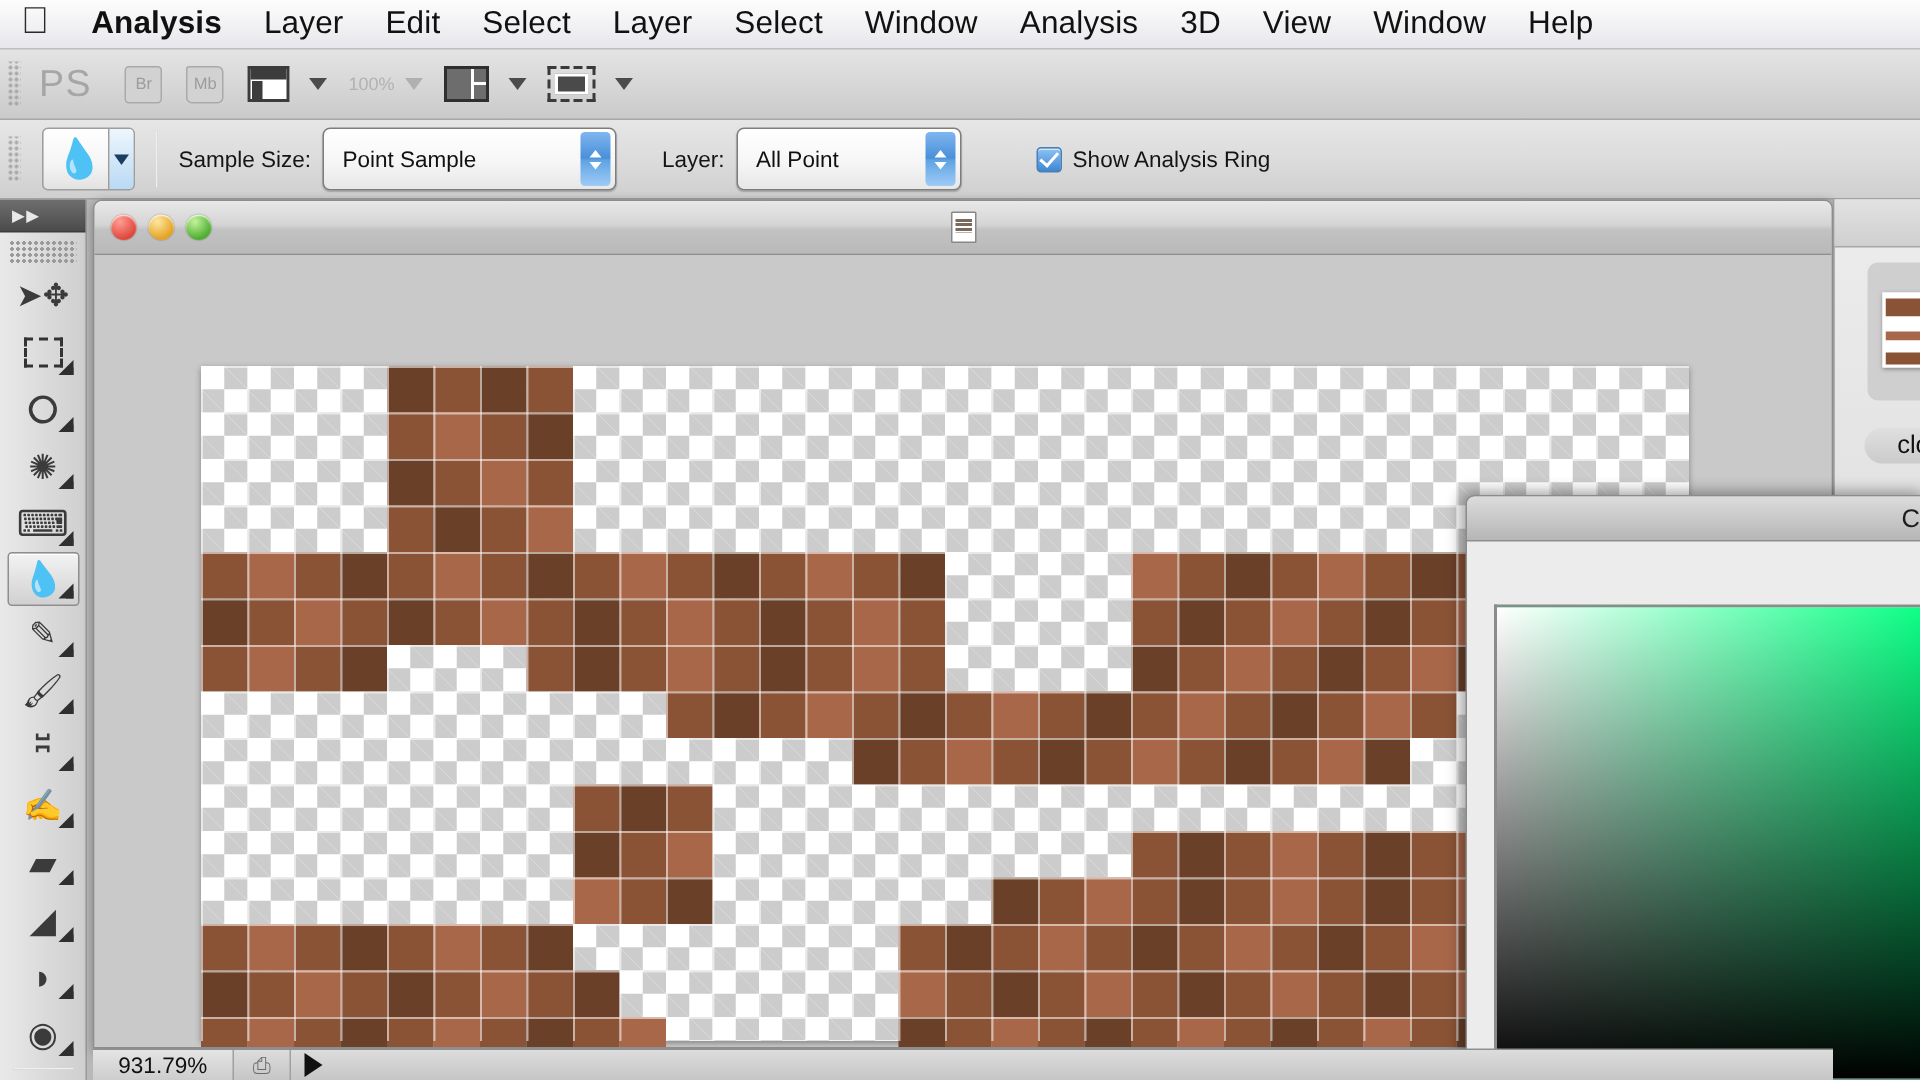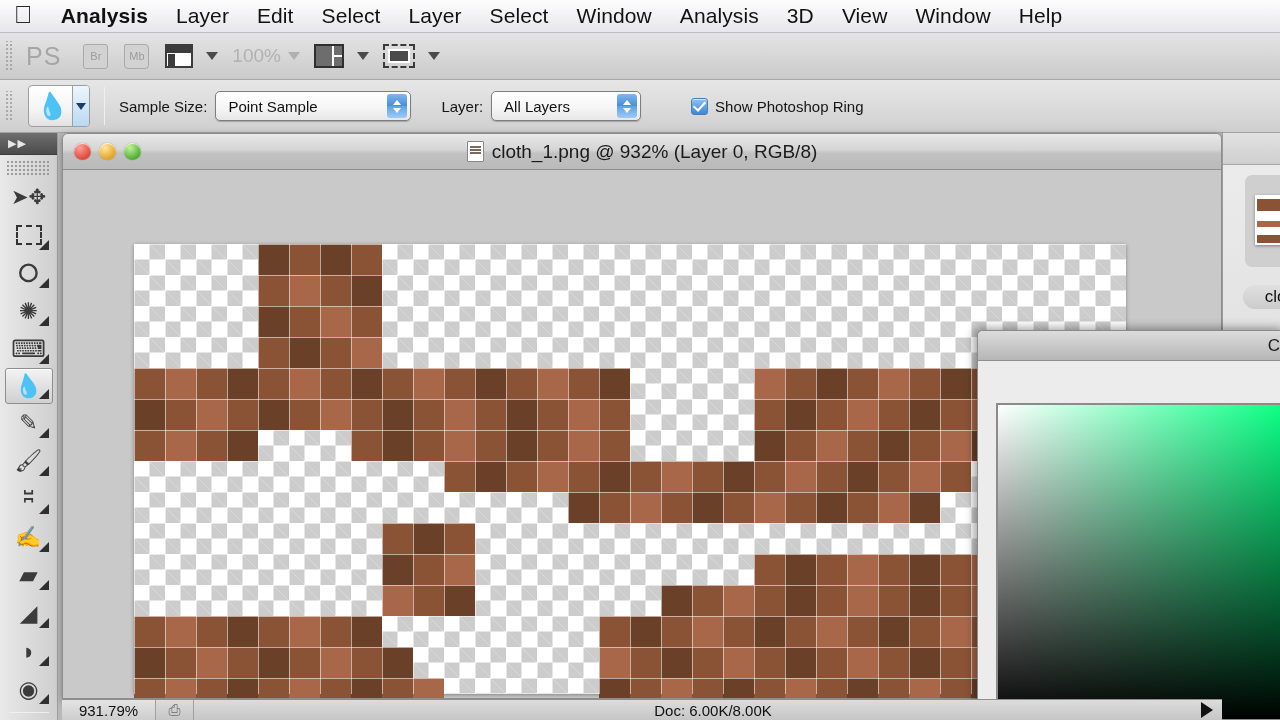--- a/index.html
+++ b/index.html
@@ -49,21 +49,21 @@
     display:flex;align-items:center;justify-content:center;
     font-size:11px;color:#9c9c9c;background:#d2d2d2;margin-right:16px;
   }
   .sqbtn.folder{border-radius:2px 4px 4px 4px;text-align:right;}
   .iconbtn{display:flex;align-items:center;margin-right:6px;}
   .caret{
     width:0;height:0;border-left:6px solid transparent;border-right:6px solid transparent;
     border-top:8px solid #4b4b4b;margin:0 14px 0 7px;
   }
   .caret.dim{border-top-color:#b0b0b0;}
-  .zoomtxt{font-size:19px;color:#b2b2b2;}
+  .zoomtxt{font-size:12px;color:#b2b2b2;}
   .ic-screen{
     width:28px;height:24px;border:2px solid #3c3c3c;background:#fff;position:relative;
   }
   .ic-screen:before{
     content:"";position:absolute;left:0;top:0;right:0;height:7px;background:#3c3c3c;
   }
   .ic-screen:after{
     content:"";position:absolute;left:1px;top:8px;width:7px;height:13px;background:#3c3c3c;
   }
   .ic-arr{
@@ -103,21 +103,21 @@
     border-left:1px solid #9e9e9e;display:flex;align-items:center;justify-content:center;
   }
   .tool-well .wellcaret:after{
     content:"";width:0;height:0;border-left:5px solid transparent;border-right:5px solid transparent;
     border-top:7px solid #1b3c63;
   }
   .divider{width:1px;height:38px;background:#b0b0b0;margin:0 14px;
     border-right:1px solid #efefef;}
   .optlabel{font-size:15px;color:#151515;margin-right:8px;white-space:nowrap;}
   .popup{
-    height:30px;border:1px solid #7d7d7d;border-radius:5px;
+    height:42px;border:1px solid #7d7d7d;border-radius:5px;
     background:linear-gradient(to bottom,#ffffff 0%,#f6f6f6 55%,#e7e7e7 100%);
     display:flex;align-items:center;position:relative;
     box-shadow:0 1px 1px rgba(0,0,0,.22);
   }
   .popup .pval{font-size:15px;color:#111;padding-left:12px;white-space:nowrap;}
   .popup .stepper{
     position:absolute;right:3px;top:2px;bottom:2px;width:20px;border-radius:3px;
     background:linear-gradient(to bottom,#7fb6ef 0%,#4a8fd8 48%,#5fa3e4 52%,#9ecbf5 100%);
     display:flex;flex-direction:column;align-items:center;justify-content:center;gap:3px;
   }
@@ -352,26 +352,26 @@
   </div>
   <span class="divider"></span>
   <span class="optlabel">Sample Size:</span>
   <div class="popup" style="width:196px">
     <span class="pval">Point Sample</span>
     <span class="stepper"></span>
   </div>
   <span style="width:30px"></span>
   <span class="optlabel">Layer:</span>
   <div class="popup" style="width:150px">
-    <span class="pval">All Layers</span>
+    <span class="pval">All Point</span>
     <span class="stepper"></span>
   </div>
   <span style="width:50px"></span>
   <span class="chk"></span>
-  <span class="optlabel">Show Photoshop Ring</span>
+  <span class="optlabel">Show Analysis Ring</span>
 </div>
 
 <div id="tools">
   <div class="tabhead">▶▶</div>
   <div class="grip"></div>
   <div class="tlist">
     <div class="titem">
         <span>➤✥</span>
       </div>
     <div class="titem">
@@ -434,21 +434,20 @@
 
 <div id="docwin">
   <div id="titlebar">
     <div class="traffic">
       <span class="tl r"></span>
       <span class="tl y"></span>
       <span class="tl g"></span>
     </div>
     <div class="doctitle">
       <span class="docicon"></span>
-      <span>cloth_1.png @ 932% (Layer 0, RGB/8)</span>
     </div>
   </div>
   <div id="canvaswrap">
     <div id="canvas">
       <div id="pixels">
           <div class="px" style="left: 124px; top: 0px; width: 31px; height: 31px; background: rgb(107, 64, 41);"></div>
           <div class="px" style="left: 155px; top: 0px; width: 31px; height: 31px; background: rgb(138, 83, 54);"></div>
           <div class="px" style="left: 186px; top: 0px; width: 31px; height: 31px; background: rgb(107, 64, 41);"></div>
           <div class="px" style="left: 217px; top: 0px; width: 31px; height: 31px; background: rgb(138, 83, 54);"></div>
           <div class="px" style="left: 124px; top: 31px; width: 31px; height: 31px; background: rgb(138, 83, 54);"></div>
@@ -701,15 +700,14 @@
   <div id="pk-field">
     <div class="hue" id="pk-hue" style="background: rgb(0, 255, 127);"></div>
     <div class="white"></div>
     <div class="black"></div>
   </div>
 </div>
 
 <div id="statusbar">
   <div class="zoomfield">931.79%</div>
   <div class="sizeicon">⎙</div>
-  <div class="doctxt">Doc: 6.00K/8.00K</div>
   <div class="playbtn"></div>
 </div>
 
 </body></html>

